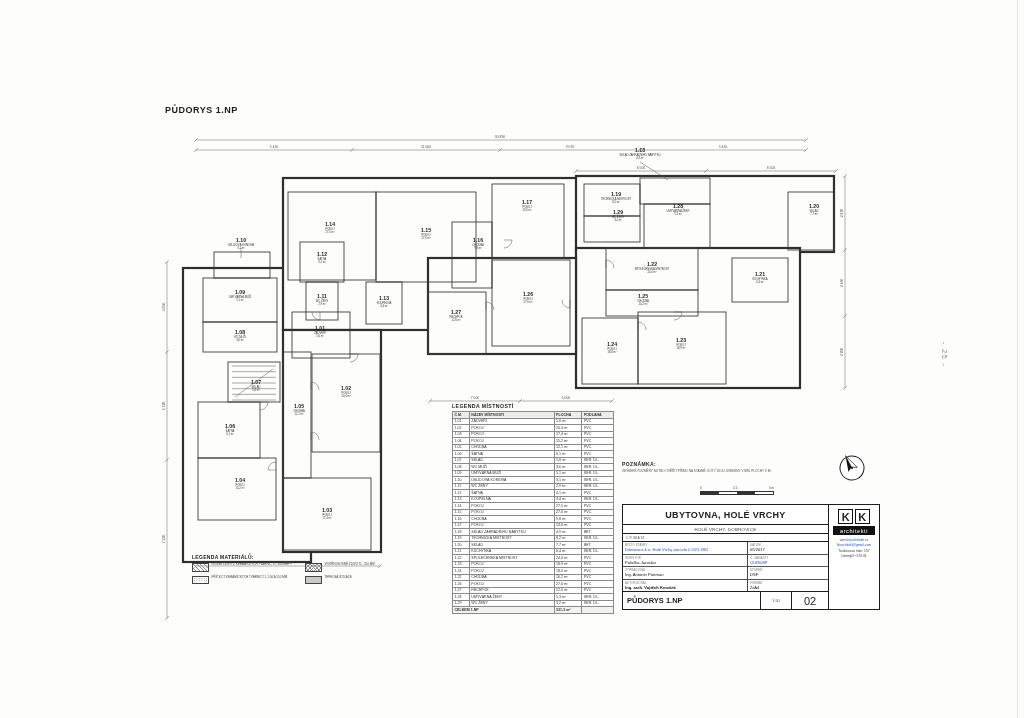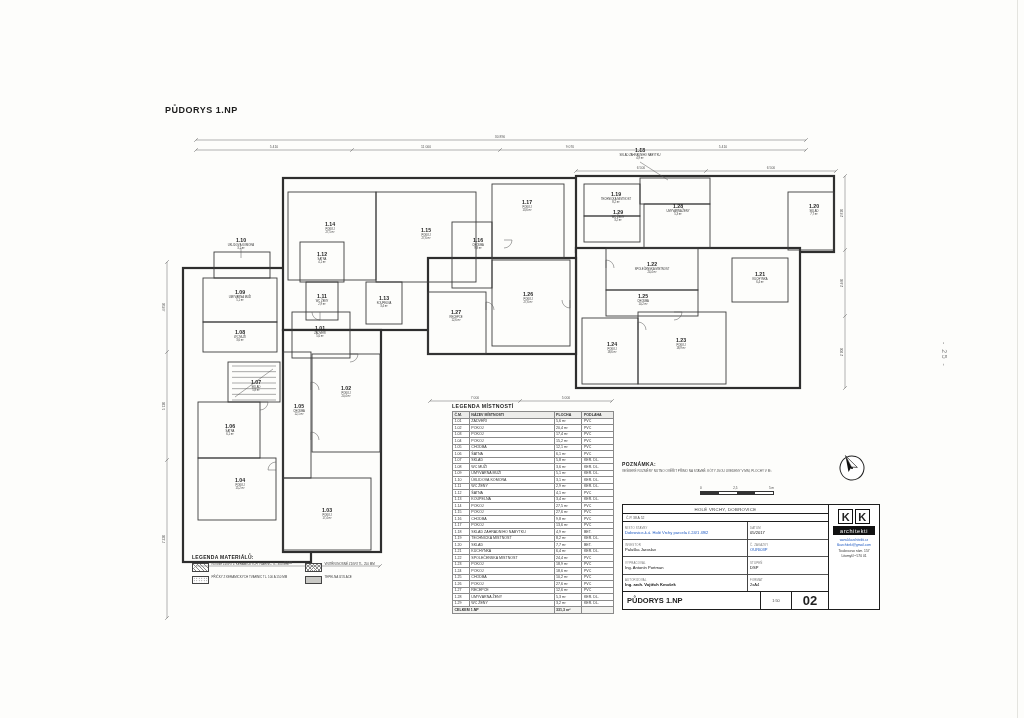--- a/index.html
+++ b/index.html
@@ -61,21 +61,21 @@
             flex-direction:column;justify-content:center;overflow:hidden}
   .tb-col .tb-field:last-child{border-bottom:none}
   .tb-flabel{font-size:2.8px;color:#777;text-transform:uppercase;letter-spacing:.2px}
   .tb-fvalue{font-size:4.1px;color:#111;white-space:nowrap;overflow:hidden}
   .tb-field.accent .tb-fvalue{color:#1b57c2}
   .tb-field.bold .tb-fvalue{font-weight:bold}
   .tb-bottom{height:17px;display:flex;border-top:1px solid #1e1e1e}
   .tb-drawing{flex:1;font-size:7.5px;font-weight:bold;display:flex;align-items:center;padding-left:4px}
   .tb-scale{width:30px;font-size:3.8px;border-left:.8px solid #1e1e1e;display:flex;
             align-items:center;justify-content:center;color:#444}
-  .tb-num{width:36px;border-left:.8px solid #1e1e1e;font-size:13px;font-weight:bold;
+  .tb-num{width:36px;border-left:.8px solid #1e1e1e;font-size:11px;font-weight:normal;
           display:flex;align-items:center;justify-content:center}
   .tb-right{width:50px;display:flex;flex-direction:column;align-items:center;flex:none}
   .logo-ks{display:flex;gap:1.5px;margin-top:4px}
   .logo-k{width:15px;height:15px;border:1.3px solid #111;font-size:11px;font-weight:bold;
           display:flex;align-items:center;justify-content:center;box-sizing:border-box}
   .logo-bar{background:#111;color:#fff;font-size:5.5px;width:42px;text-align:center;
             padding:1.5px 0;margin-top:2px;letter-spacing:.6px}
   .logo-lines{margin-top:3px;text-align:center}
   .logo-line{font-size:3.3px;color:#333;line-height:1.6;white-space:nowrap}
   .logo-line.accent{color:#1b57c2}
@@ -522,20 +522,21 @@
         </div>
         <div class="mat-item">
           <span class="swatch hatch-solid"></span>
           <span class="mat-label">TEPELNÁ IZOLACE</span>
         </div>
       </div>
   </div>
 
   <div class="titleblock">
     <div class="tb-left">
+      <div class="tb-title">UBYTOVNA, HOLÉ VRCHY</div>
       <div class="tb-sub">HOLÉ VRCHY, DOBROVICE</div>
       <div class="tb-obj">Č.P. 38 A 52</div>
       <div class="tb-fields">
         <div class="tb-col" id="tb-col-left">
             <div class="tb-field accent">
               <span class="tb-flabel">Místo stavby</span>
               <span class="tb-fvalue">Dobrovice-k.ú. Holé Vrchy parcela č.24/1 49/2</span>
             </div>
             <div class="tb-field">
               <span class="tb-flabel">Investor</span>

